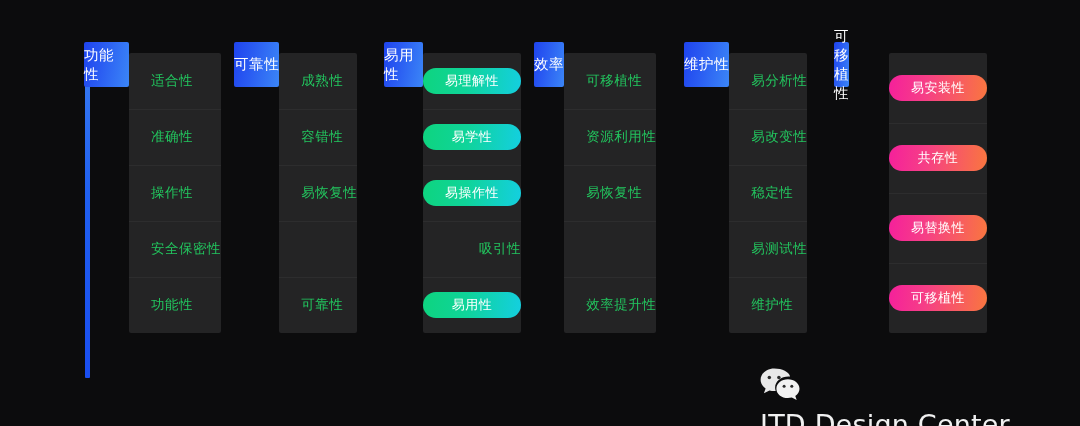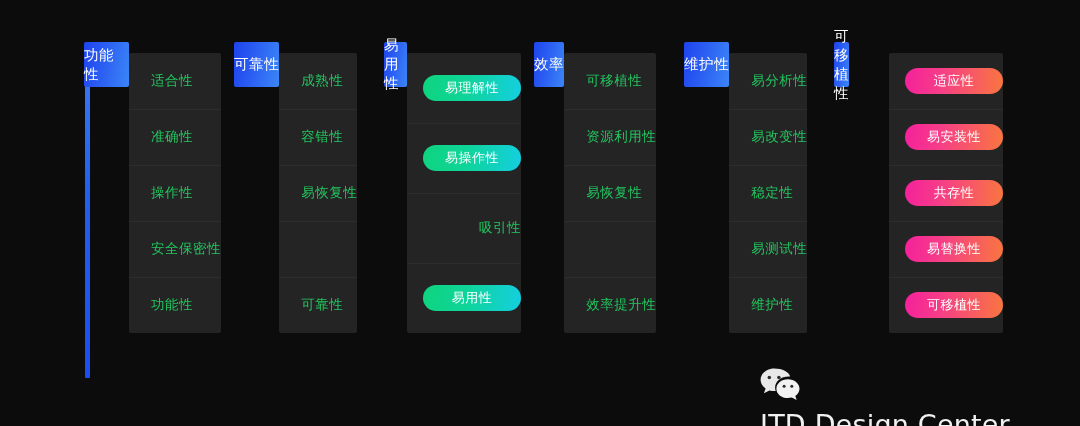--- a/index.html
+++ b/index.html
@@ -95,21 +95,21 @@
     color: #22c55e;
     font-size: 13.5px;
     letter-spacing: 0.5px;
     white-space: nowrap;
   }
 
   
   .cell.center { justify-content: flex-end; padding-left: 16px; }
 
   
-  .cell.pill-cell { justify-content: center; padding-left: 16px; }
+  .cell.pill-cell { justify-content: center; padding-left: 0; }
 
   .pill {
     display: inline-flex;
     align-items: center;
     justify-content: center;
     min-width: 98px;
     height: 26px;
     padding: 0 14px;
     border-radius: 13px;
     font-size: 13px;
@@ -191,20 +191,23 @@
           </div>
         </div>
       </div>
       <div class="column">
         <div class="col-header">易用性</div>
         <div class="col-body">
           <div class="cell pill-cell">
             <span class="pill teal">易理解性</span>
           </div>
           <div class="cell pill-cell">
+            <span class="pill teal">易学性</span>
+          </div>
+          <div class="cell pill-cell">
             <span class="pill teal">易操作性</span>
           </div>
           <div class="cell center">
             <span class="cell-text">吸引性</span>
           </div>
           <div class="cell pill-cell">
             <span class="pill teal">易用性</span>
           </div>
         </div>
       </div>
@@ -242,23 +245,20 @@
             <span class="cell-text">易测试性</span>
           </div>
           <div class="cell">
             <span class="cell-text">维护性</span>
           </div>
         </div>
       </div>
       <div class="column">
         <div class="col-header">可移植性</div>
         <div class="col-body">
-          <div class="cell pill-cell">
-            <span class="pill pink">适应性</span>
-          </div>
           <div class="cell pill-cell">
             <span class="pill pink">易安装性</span>
           </div>
           <div class="cell pill-cell">
             <span class="pill pink">共存性</span>
           </div>
           <div class="cell pill-cell">
             <span class="pill pink">易替换性</span>
           </div>
           <div class="cell pill-cell">

